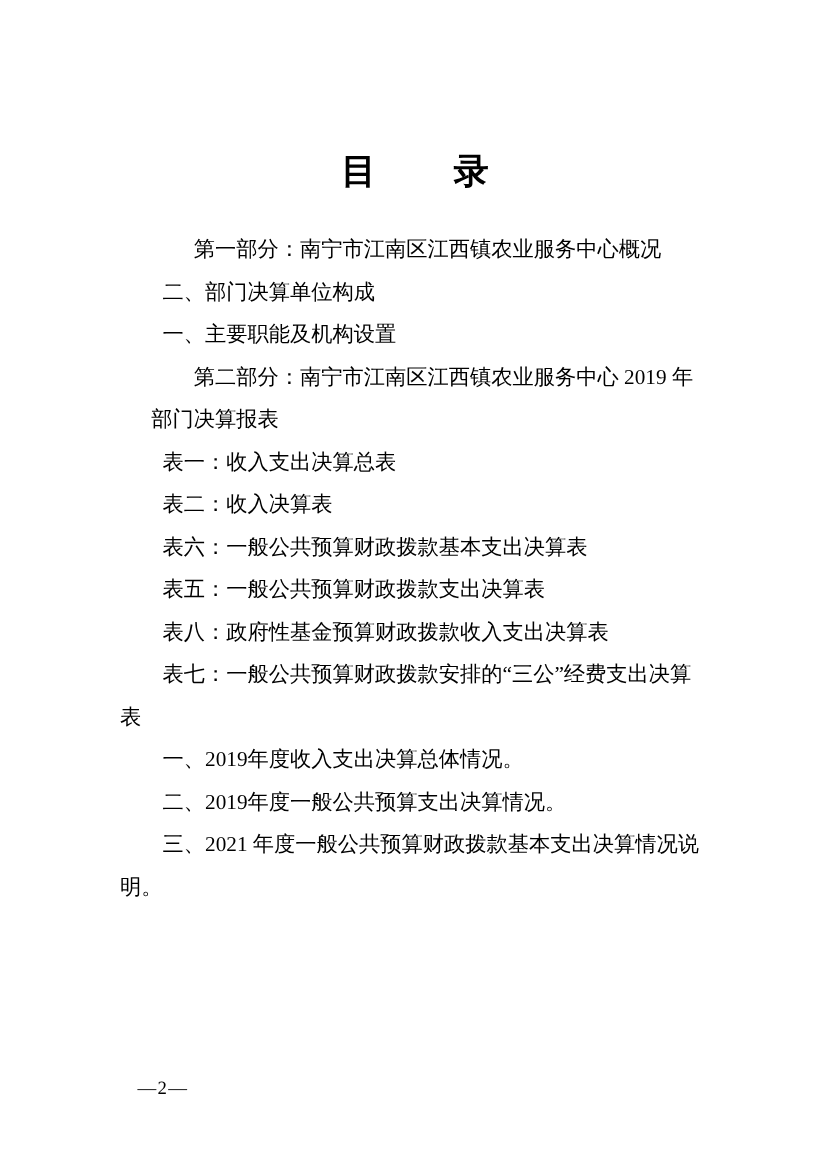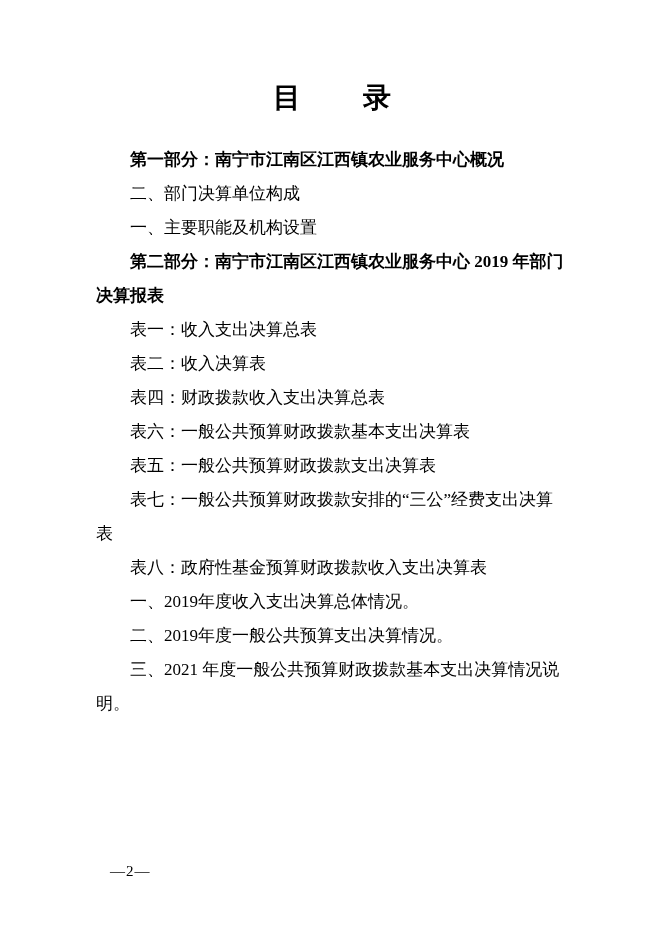--- a/index.html
+++ b/index.html
@@ -11,40 +11,41 @@
     position: relative;
     width: 662px;
     height: 936px;
     background: #ffffff;
     color: #000000;
     font-family: "Liberation Serif", "DejaVu Serif", serif;
     overflow: hidden;
     box-sizing: border-box;
   }
   .content {
-    padding: 78px 92px 0 96px;
+    padding: 118px 92px 0 96px;
   }
   .doc-title {
     margin: 0 0 26px 0;
     text-align: center;
     font-size: 28px;
     font-weight: 700;
     letter-spacing: 2px;
     line-height: 1.4;
     font-family: "Liberation Serif", "DejaVu Serif", serif;
   }
   .toc p {
     margin: 0;
     font-size: 17px;
     line-height: 2.0;
     text-indent: 2em;
     word-break: break-all;
   }
   .toc p.heading {
-    font-weight: 700;
+    font-weight: 400;
+    margin-left: 25px;
   }
   .page-number {
     position: absolute;
     left: 110px;
     bottom: 56px;
     font-size: 15px;
     letter-spacing: 1px;
   }
 </style>
 </head>
@@ -53,24 +54,23 @@
 <div class="page">
   <div class="content">
     <h1 class="doc-title">目　　录</h1>
     <div class="toc">
       <p class="heading">第一部分：南宁市江南区江西镇农业服务中心概况</p>
       <p>二、部门决算单位构成</p>
       <p>一、主要职能及机构设置</p>
       <p class="heading">第二部分：南宁市江南区江西镇农业服务中心 2019 年部门决算报表</p>
       <p>表一：收入支出决算总表</p>
       <p>表二：收入决算表</p>
-      <p>表四：财政拨款收入支出决算总表</p>
       <p>表六：一般公共预算财政拨款基本支出决算表</p>
       <p>表五：一般公共预算财政拨款支出决算表</p>
+      <p>表八：政府性基金预算财政拨款收入支出决算表</p>
       <p>表七：一般公共预算财政拨款安排的“三公”经费支出决算表</p>
-      <p>表八：政府性基金预算财政拨款收入支出决算表</p>
       <p>一、2019年度收入支出决算总体情况。</p>
       <p>二、2019年度一般公共预算支出决算情况。</p>
       <p>三、2021 年度一般公共预算财政拨款基本支出决算情况说明。</p>
     </div>
   </div>
   <div class="page-number">—2—</div>
 </div>
 
 </body></html>

